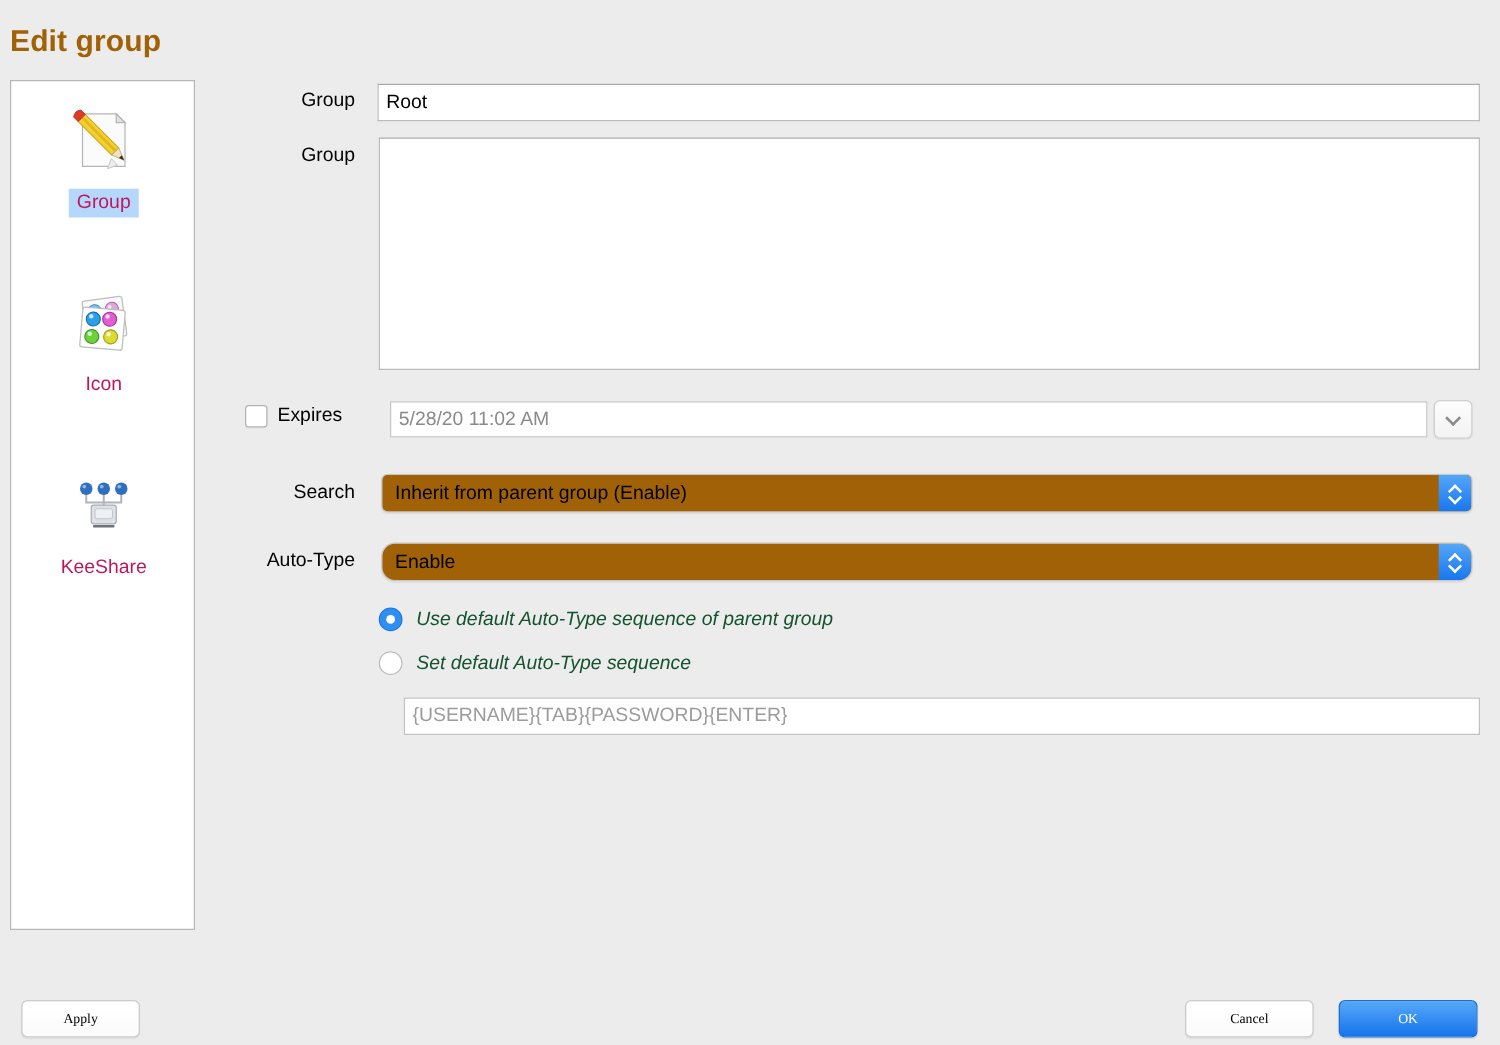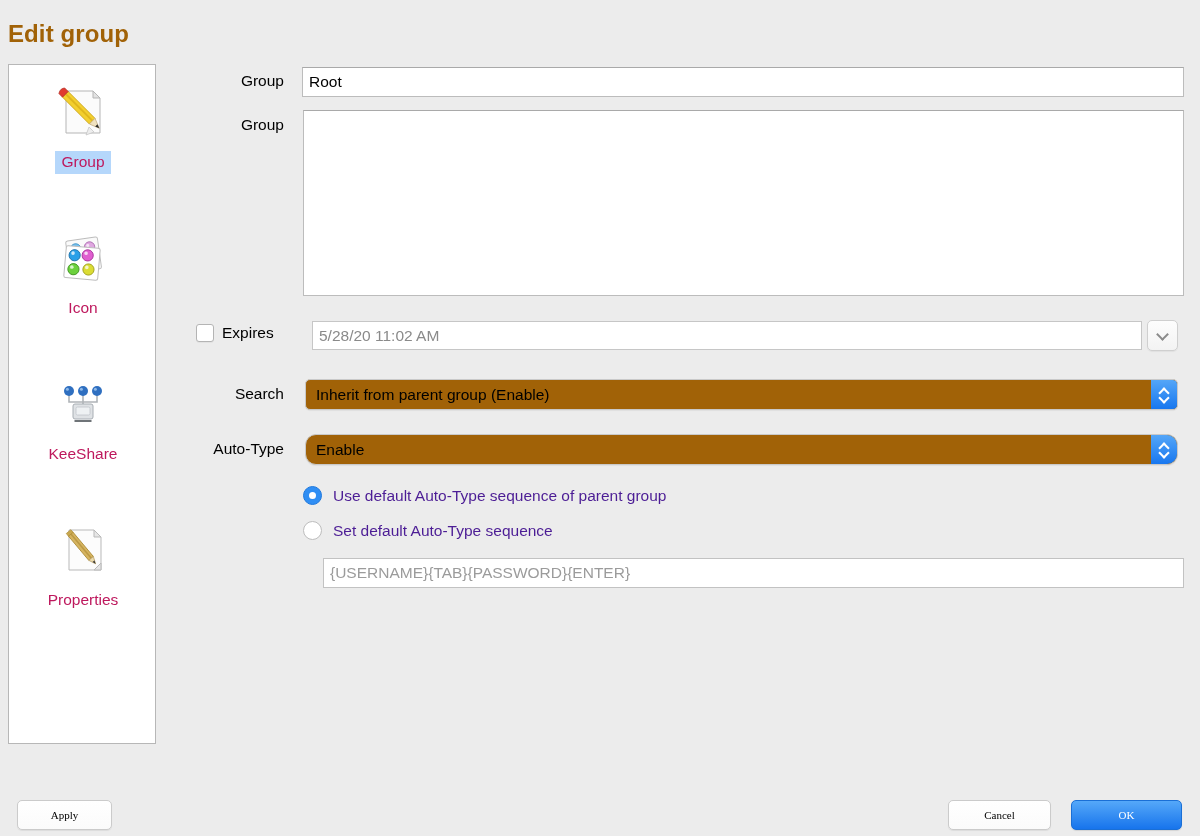--- a/index.html
+++ b/index.html
@@ -274,22 +274,23 @@
   }
   .radio.checked::after {
     content: "";
     width: 7px;
     height: 7px;
     border-radius: 50%;
     background: #ffffff;
   }
   .radio-label {
     font-size: 15.5px;
-    color: #4c1d95;
+    color: #14532d;
     white-space: nowrap;
+    font-style: italic;
   }
 
   
   .btn {
     position: absolute;
     box-sizing: border-box;
     height: 30px;
     border-radius: 5px;
     font-family: Liberation Serif, serif;
     font-size: 11px;
@@ -381,37 +382,20 @@
           <circle cx="18" cy="39" r="5.6" fill="#6cd13d" stroke="#3f9420" stroke-width="0.9"></circle>
           <circle cx="16.2" cy="37" r="1.8" fill="#ffffff" opacity="0.75"></circle>
           <circle cx="33" cy="38" r="5.6" fill="#dbdc33" stroke="#a0a11b" stroke-width="0.9"></circle>
           <circle cx="31.2" cy="36" r="1.8" fill="#ffffff" opacity="0.75"></circle>
         </g>
       </svg>
     </div>
     <span class="side-label">Icon</span>
   </div>
 
-  <div class="side-item side-item-3">
-    <div class="side-icon">
-      <svg width="54" height="54" viewBox="0 0 54 54">
-        <path d="M13 7 L38 7 L45 14 L45 47 L13 47 Z" fill="#fcfcfc" stroke="#b9b9b9" stroke-width="1"></path>
-        <path d="M38 7 L45 14 L38 14 Z" fill="#e6e6e6" stroke="#b9b9b9" stroke-width="1"></path>
-        <path d="M45 40 L38 47 L45 47 Z" fill="#e6e6e6" stroke="#b9b9b9" stroke-width="1"></path>
-        <g transform="rotate(-40 28 27)">
-          <rect x="25" y="6" width="6" height="32" fill="#d6b460" stroke="#a9872f" stroke-width="0.8"></rect>
-          <rect x="27.5" y="6" width="1.6" height="32" fill="#bb9944"></rect>
-          <path d="M25 38 L28 45 L31 38 Z" fill="#ead9ab" stroke="#b49a5e" stroke-width="0.7"></path>
-          <path d="M26.8 41.8 L28 45 L29.2 41.8 Z" fill="#333"></path>
-          <rect x="25" y="3" width="6" height="3.5" fill="#c9a84f" stroke="#a9872f" stroke-width="0.6"></rect>
-        </g>
-      </svg>
-    </div>
-    <span class="side-label">Properties</span>
-  </div>
 </div>
 
 <div class="form-label lbl-name">Group</div>
 <input class="line-edit name-input" type="text" value="Root" style="">
 
 <div class="form-label lbl-notes">Group</div>
 <textarea class="line-edit notes-area" style=""></textarea>
 
 <div class="expires-row">
   <div class="checkbox"></div>

